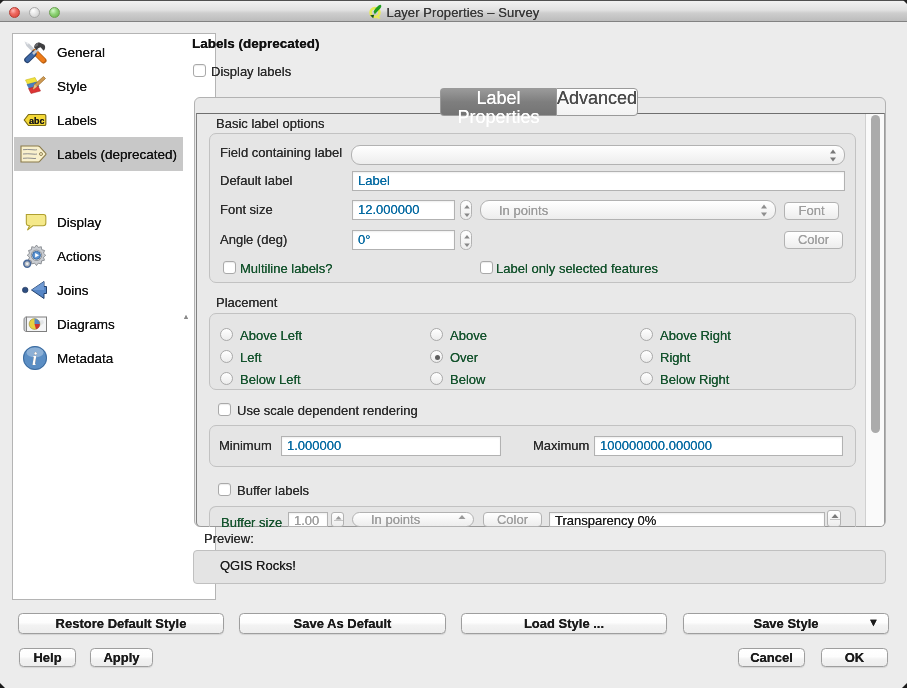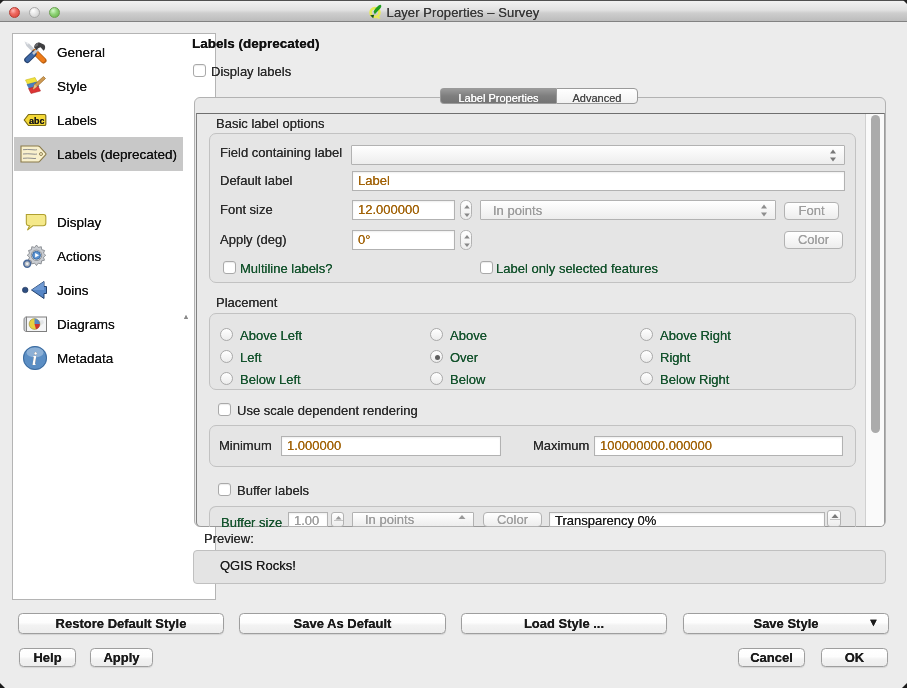--- a/index.html
+++ b/index.html
@@ -17,35 +17,35 @@
 .sbitem{position:absolute;left:1px;width:169px;height:34px}
 .sbitem.sel{background:#c8c8c8}
 .sbitem .txt{position:absolute;left:43px;top:50%;transform:translateY(-50%);font-size:13.5px;color:#111}
 .sbitem svg{position:absolute;left:8px;top:50%;transform:translateY(-50%)}
 #splitarrow{position:absolute;left:184px;top:312px;width:7px;height:9px;color:#8a8a8a;font-size:8px}
 
 #heading{position:absolute;left:192px;top:36px;font-weight:bold;font-size:13.5px;color:#111}
 .cb{position:absolute;width:13px;height:13px;background:#fff;border:1px solid #a9a9a9;border-radius:3px;box-shadow:inset 0 1px 1px rgba(0,0,0,.08)}
 
 #tabs{position:absolute;left:440px;top:88px;height:20px;display:flex;z-index:5}
-.tab{height:16px;line-height:19px;font-size:11px;border:1px solid #9a9a9a;text-align:center}
+.tab{height:28px;line-height:19px;font-size:18px;border:1px solid #9a9a9a;text-align:center}
 .tab.on{background:linear-gradient(#9a9a9a,#7e7e7e 50%,#747474);color:#fff;border-radius:4px 0 0 4px;border-right:none}
 .tab.off{background:linear-gradient(#ffffff,#f2f2f2);color:#4a4a4a;border-radius:0 4px 4px 0}
 
 #panel{position:absolute;left:194px;top:97px;width:692px;height:430px;background:#e9e9e9;border:1px solid #b2b2b2;border-radius:6px}
 #scrollarea{position:absolute;left:196px;top:113px;width:689px;height:414px;border:1px solid #9c9c9c;border-top:1.5px solid #6f6f6f;border-left:1px solid #818181;border-radius:0 0 5px 5px;background:#e9e9e9;overflow:hidden}
 #sbtrack{position:absolute;left:668px;top:0;width:19px;height:413px;background:#fafafa;border-left:1px solid #d0d0d0}
 #sbthumb{position:absolute;left:674px;top:1px;width:9px;height:318px;background:#ababab;border-radius:5px}
 
 .group{position:absolute;border:1px solid #c2c2c2;border-radius:4px;background:rgba(0,0,0,0.016)}
 .gtitle{position:absolute;font-size:13px;color:#2c2c2c}
 .lbl{position:absolute;font-size:13px;color:#2c2c2c}
 .dlbl{position:absolute;font-size:13px;color:#14532d}
-.input{position:absolute;background:#fff;border:1px solid #b2b2b2;font-size:13px;padding:2px 5px;color:#a16207;box-shadow:inset 0 1px 2px rgba(0,0,0,.07)}
-.combo{position:absolute;background:linear-gradient(#ffffff,#ededed);border:1px solid #b2b2b2;border-radius:1px;font-size:13px;color:#9b9b9b;padding:1px 12px;line-height:16px}
+.input{position:absolute;background:#fff;border:1px solid #b2b2b2;font-size:13px;padding:2px 5px;color:#0369a1;box-shadow:inset 0 1px 2px rgba(0,0,0,.07)}
+.combo{position:absolute;background:linear-gradient(#ffffff,#ededed);border:1px solid #b2b2b2;border-radius:9px;font-size:13px;color:#9b9b9b;padding:1px 18px;line-height:16px}
 .steppers{position:absolute;right:7px;top:3px;width:8px}
 .mbtn{position:absolute;background:linear-gradient(#ffffff,#ededed);border:1px solid #b2b2b2;border-radius:4px;font-size:13px;color:#9e9e9e;text-align:center}
 .spin{position:absolute;background:linear-gradient(#ffffff,#ededed);border:1px solid #b2b2b2;border-radius:3px}
 .radio{position:absolute;width:13px;height:13px;border-radius:50%;border:1px solid #a9a9a9;background:linear-gradient(#ffffff,#ececec)}
 .radio.on::after{content:"";position:absolute;left:4px;top:4px;width:5px;height:5px;border-radius:50%;background:#5f5f5f}
 
 #previewlbl{position:absolute;left:204px;top:531px;font-size:13px;color:#2c2c2c}
 #previewbox{position:absolute;left:193px;top:550px;width:693px;height:34px;background:#e4e4e4;border:1px solid #c0c0c0;border-radius:4px}
 #previewtxt{position:absolute;left:26px;top:7px;font-size:13px;color:#1d1d1d}
 
@@ -191,21 +191,21 @@
       <polygon points="6,16 8.8,12.5 3.2,12.5" fill="#888"></polygon>
     </svg>
 </div>
 <div class="combo" style="left:480px;top:200px;width:296px;height:20px;line-height:17px">In points
  <svg class="steppers" width="8" height="13" viewBox="0 0 8 13">
       <polygon points="4,0.5 7,4.5 1,4.5" fill="#8e8e8e"></polygon>
       <polygon points="4,12.5 7,8.5 1,8.5" fill="#8e8e8e"></polygon>
     </svg>
 </div>
 <div class="mbtn" style="left:784px;top:202px;width:55px;height:18px;line-height:16px">Font</div>
-<div class="lbl" style="left:220px;top:232px">Apply (deg)</div>
+<div class="lbl" style="left:220px;top:232px">Angle (deg)</div>
 <div class="input" style="left:352px;top:230px;width:103px;height:20px;line-height:14px">0°</div>
 <div class="spin" style="left:460px;top:230px;width:12px;height:20px;border-radius:5.5px">
  <svg width="12" height="20" viewBox="0 0 12 20">
       <polygon points="6,4 8.8,7.5 3.2,7.5" fill="#888"></polygon>
       <polygon points="6,16 8.8,12.5 3.2,12.5" fill="#888"></polygon>
     </svg>
 </div>
 <div class="mbtn" style="left:784px;top:231px;width:59px;height:18px;line-height:16px">Color</div>
 <div class="cb" style="left:223px;top:261px"></div>
 <div class="dlbl" style="left:240px;top:261px">Multiline labels?</div>

